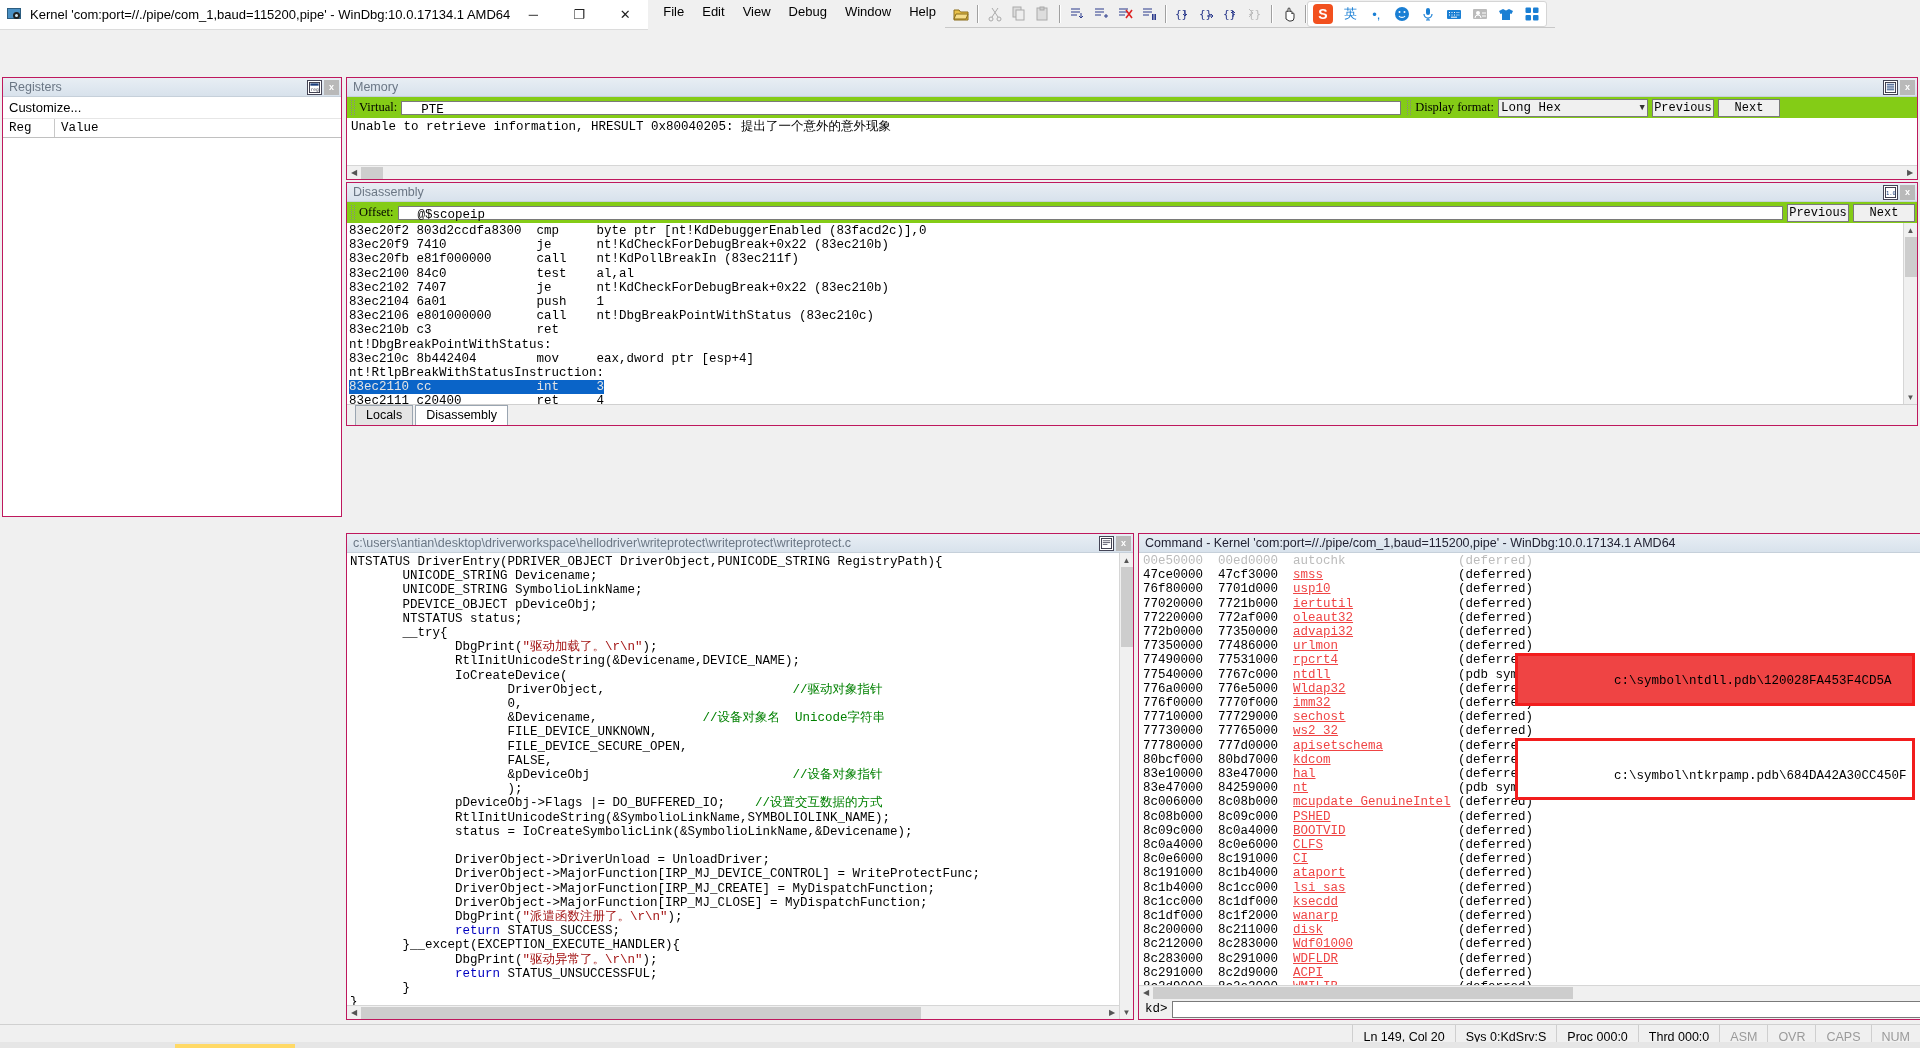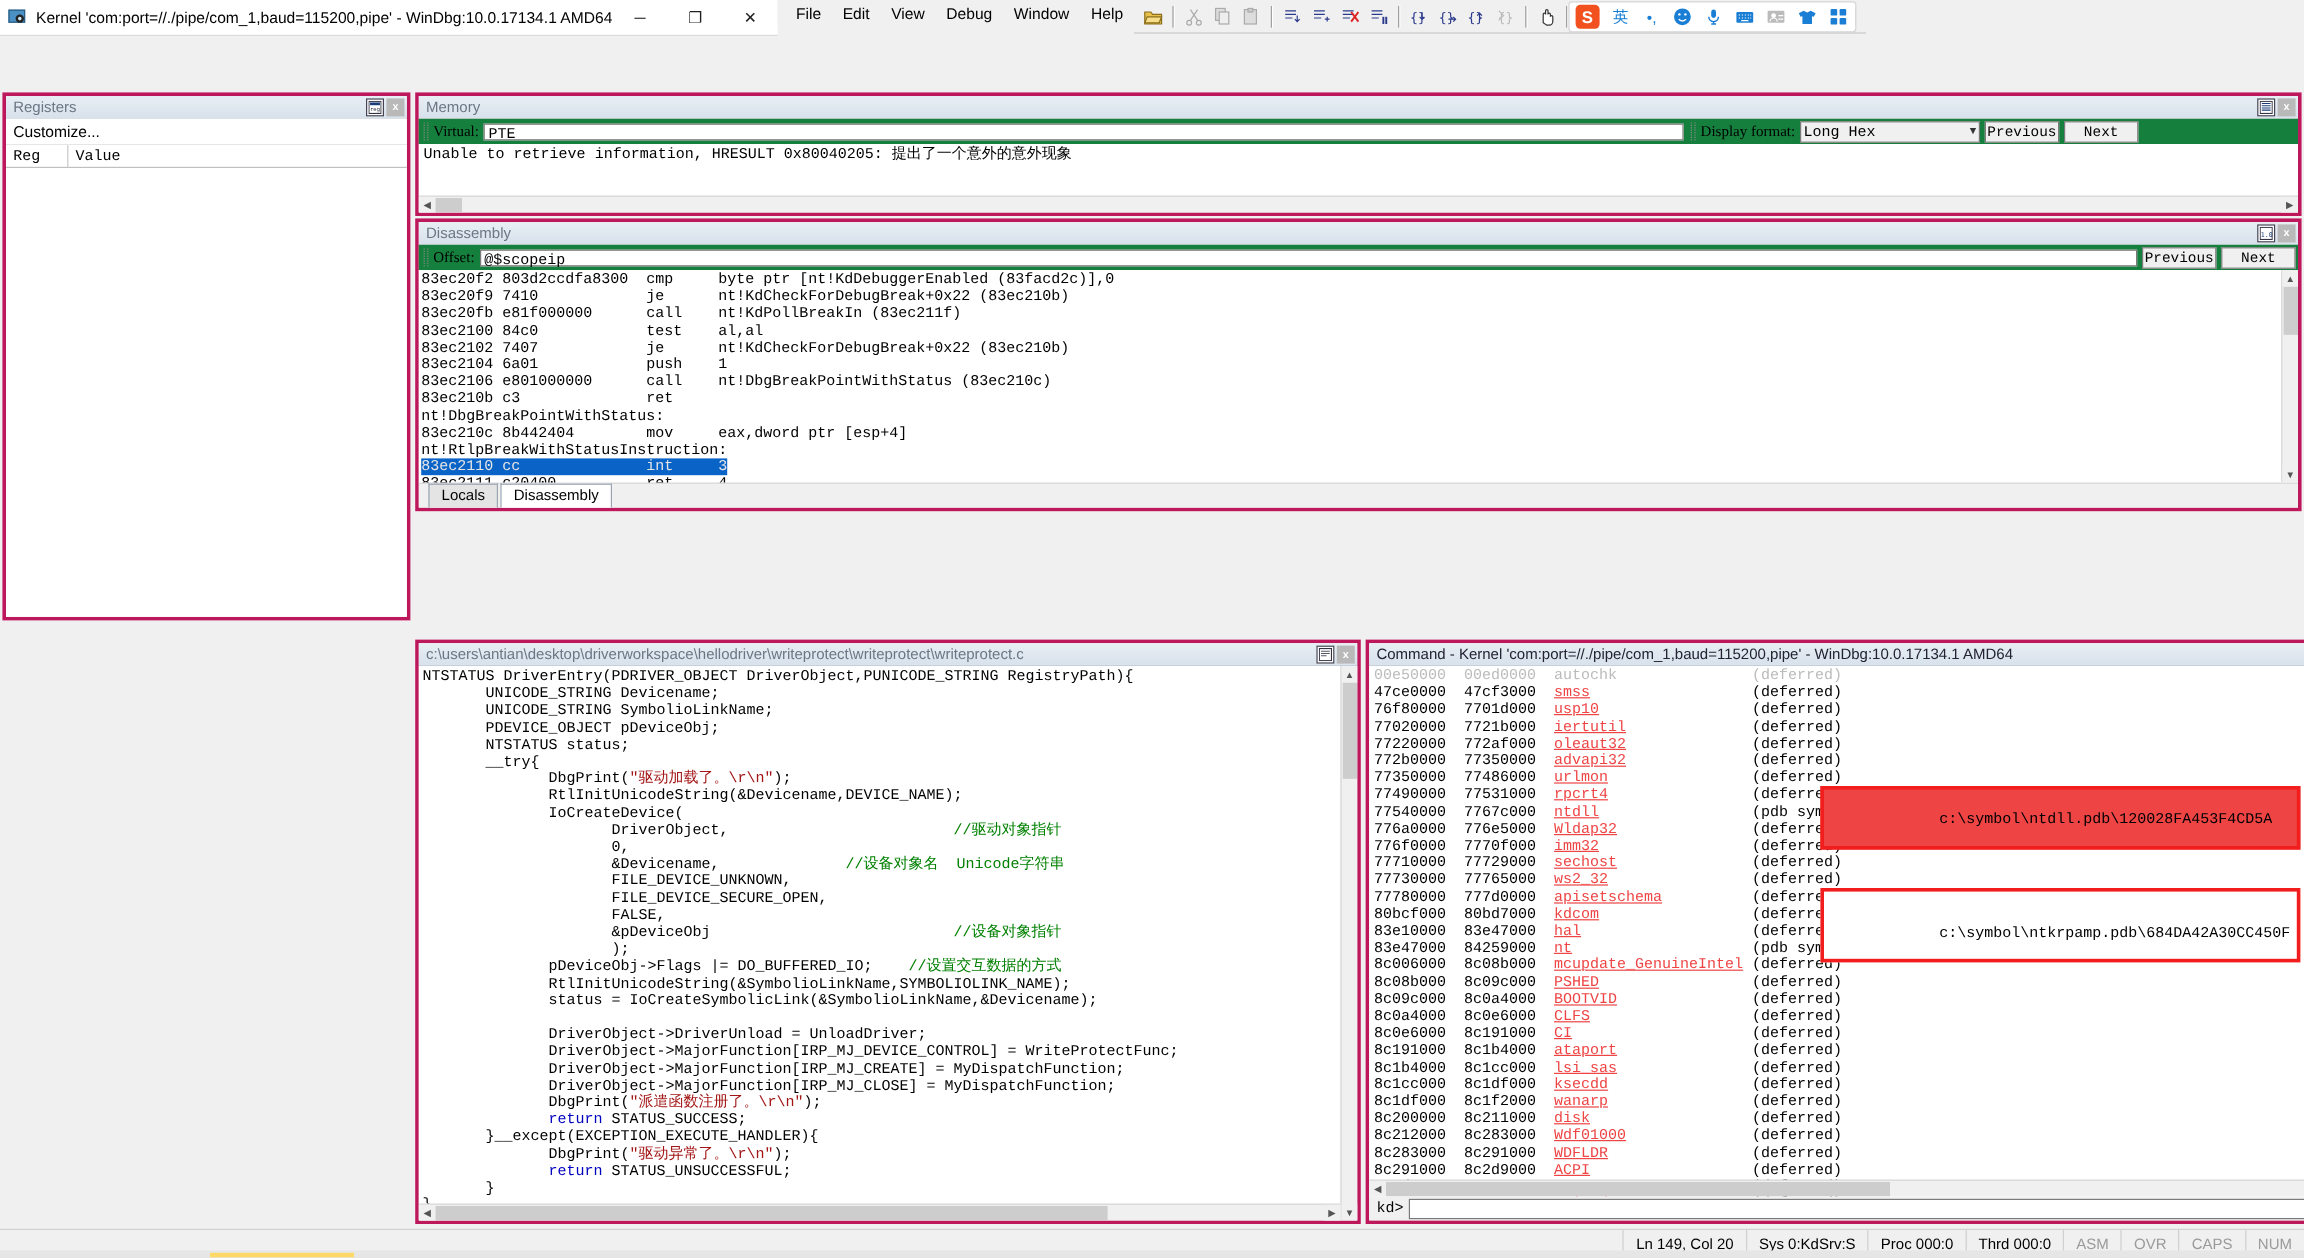--- a/index.html
+++ b/index.html
@@ -36,35 +36,35 @@
   .tb-ico { width: 16px; height: 16px; display: block; }
 
   
   .ime-tray { position: absolute; right: 8px; top: 1px; height: 26px; display: flex; align-items: center;
     background: #fff; border: 1px solid #d5d5d5; border-radius: 3px; padding: 0 5px; gap: 9px; }
   .ime-logo { width: 20px; height: 20px; border-radius: 4px; background: #f2501e; color: #fff; font-weight: bold;
     font-size: 14px; display: flex; align-items: center; justify-content: center; }
   .ime-it { color: #1a7fd4; font-size: 13px; display: flex; align-items: center; justify-content: center; width: 17px; height: 17px; }
 
   
-  .pane { position: absolute; background: #fff; border: 3px solid #be185d; display: flex; flex-direction: column; }
+  .pane { position: absolute; background: #fff; border: 1px solid #be185d; display: flex; flex-direction: column; }
   .pane-cap { height: 19px; background: linear-gradient(to bottom,#e8eef4,#d8e2ec); display: flex; align-items: center;
     padding: 0 2px 0 6px; font-size: 12.5px; color: #6b7785; flex: none; border-bottom: 1px solid #c6d0da; }
   .pane-cap.dark { color: #223; }
   .cap-title { white-space: nowrap; overflow: hidden; text-overflow: ellipsis; }
   .cap-btns { margin-left: auto; display: flex; gap: 2px; align-items: center; }
   .cap-btn { width: 15px; height: 15px; border: 1px solid #445; background: #fff; display: flex; align-items: center; justify-content: center; font-size: 8px; }
   .cap-x { width: 15px; height: 15px; background: #b9b9b9; color: #fff; display: flex; align-items: center; justify-content: center; font-size: 9px; font-weight: bold; }
   .cap-x.red { background: #e03a33; }
 
-  .toolrow { height: 21px; display: flex; align-items: center; gap: 4px; padding: 1px 2px; background: #15803d; flex: none; }
+  .toolrow { height: 21px; display: flex; align-items: center; gap: 4px; padding: 1px 2px; background: #84cc16; flex: none; }
   .grip { width: 4px; height: 15px; border-left: 1px dotted #888; border-right: 1px dotted #888; margin-left: 2px;}
   .fld-label { font-size: 12.5px; font-family: "Liberation Serif", serif; white-space: nowrap; }
   .txtin { flex: 1; height: 14px; border: 1px solid #7a7a7a; background: #fff; font-family: "Liberation Mono", monospace;
-    font-size: 12.5px; padding: 0 3px; line-height: 16px; }
+    font-size: 12.5px; padding: 0 19px; line-height: 16px; }
   .selin { height: 18px; border: 1px solid #7a7a7a; background: #f0f0f0; font-family: "Liberation Mono", monospace;
     font-size: 12.5px; padding: 0 2px; line-height: 16px; display: flex; align-items: center; width: 150px; }
   .selin .cv { margin-left: auto; font-size: 9px; color: #333; }
   .sbtn { height: 18px; min-width: 62px; border: 1px solid #7a7a7a; background: #f0f0f0; font-family: "Liberation Mono", monospace;
     font-size: 12px; display: flex; align-items: center; justify-content: center; }
 
   .pane-body { flex: 1; overflow: hidden; position: relative; background: #fff; }
   .mono { font-family: "Liberation Mono", monospace; font-size: 12.5px; line-height: 14.2px; white-space: pre; }
 
   

